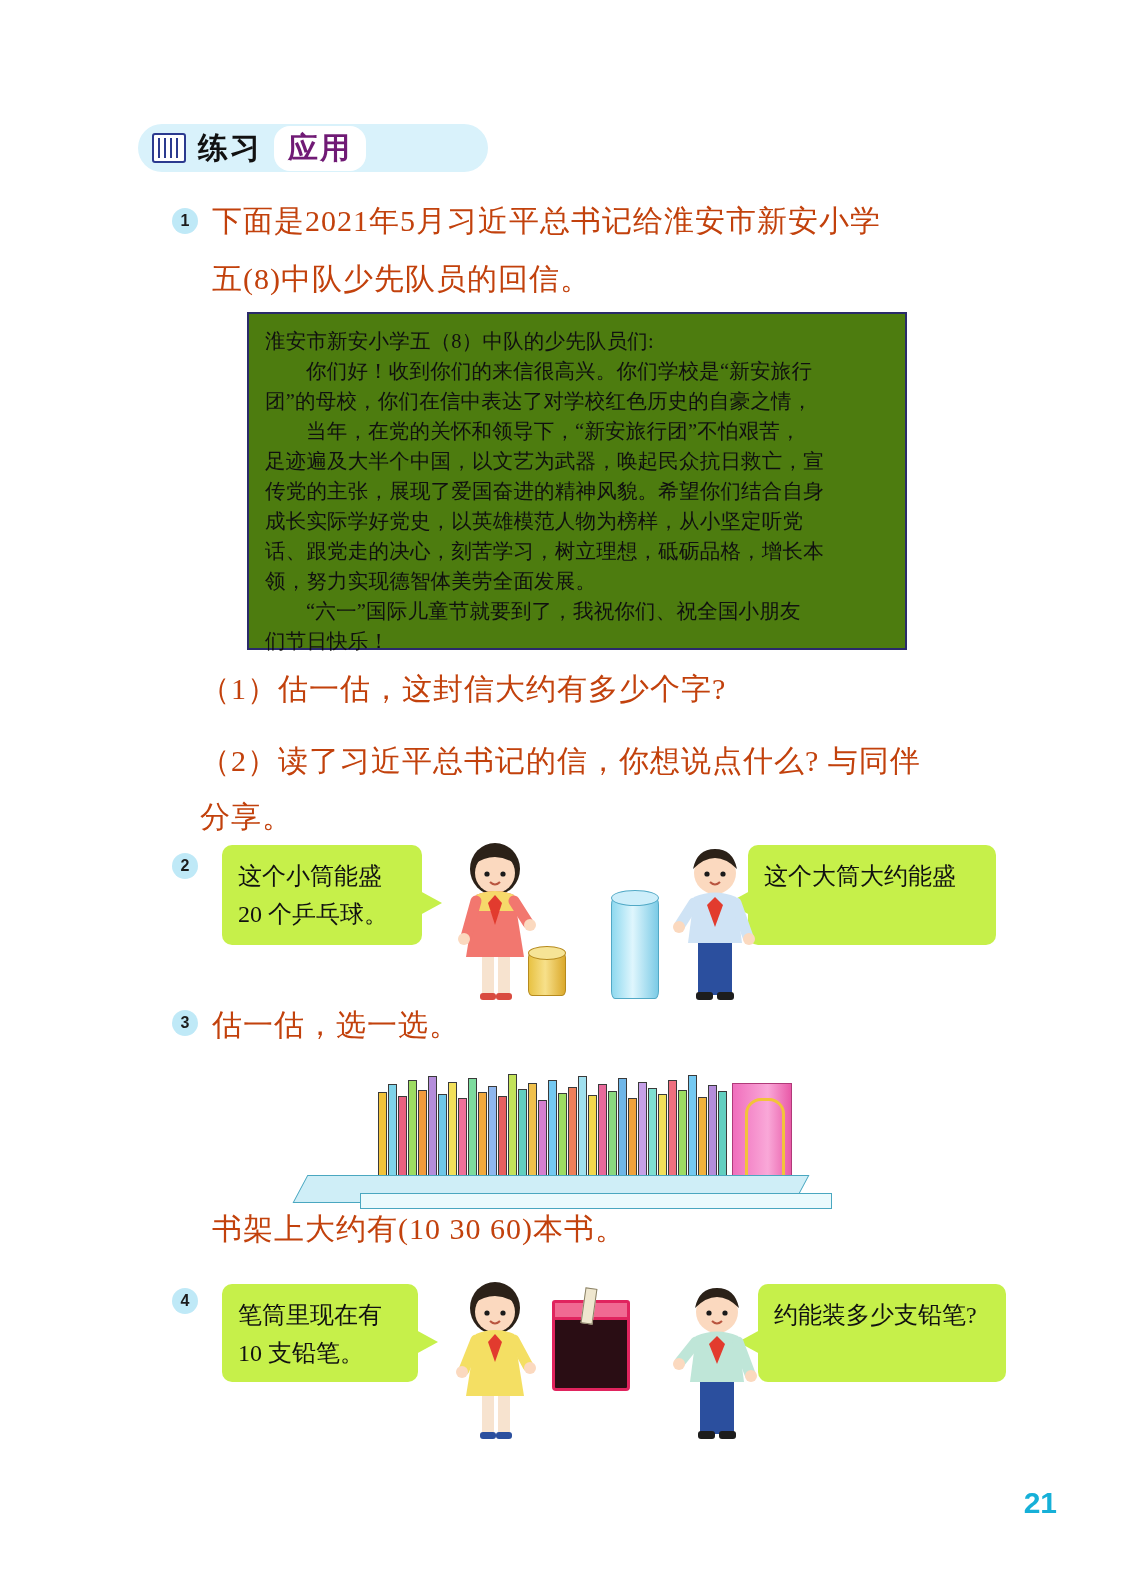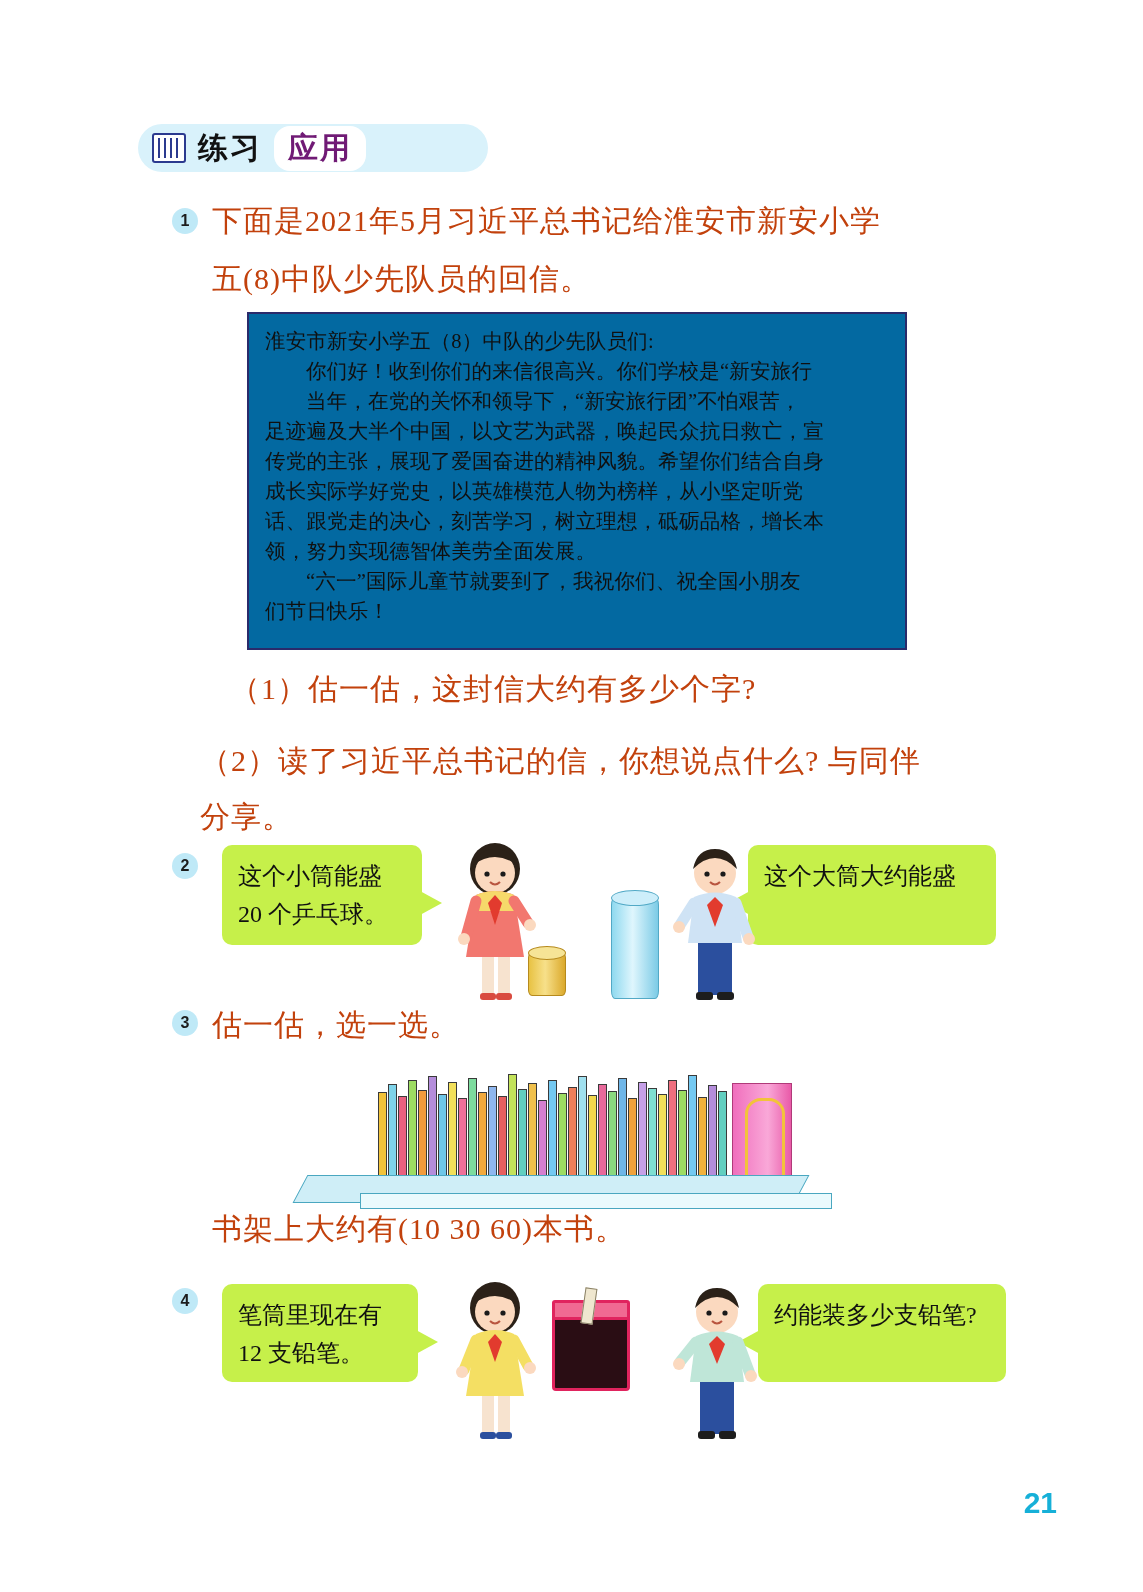--- a/index.html
+++ b/index.html
@@ -91,21 +91,21 @@
     color: #c2410c;
   }
 
   
   .letter-box {
     position: absolute;
     left: 247px;
     top: 312px;
     width: 660px;
     height: 338px;
-    background: #0369a1;
+    background: #4d7c0f;
     border: 2px solid #2a2a6a;
     box-sizing: border-box;
     padding: 12px 16px;
   }
   .letter-line {
     font-size: 20.5px;
     line-height: 30px;
     letter-spacing: 0.2px;
     color: #101010;
     white-space: nowrap;
@@ -263,31 +263,32 @@
   <div class="header-title2">应用</div>
 </div>
 
 <div class="qnum" style="left:172px; top:208px;">1</div>
 <div class="qtext" style="left:212px; top:192px;">下面是2021年5月习近平总书记给淮安市新安小学</div>
 <div class="qtext" style="left:212px; top:250px;">五(8)中队少先队员的回信。</div>
 
 <div class="letter-box">
   <div class="letter-line">淮安市新安小学五（8）中队的少先队员们:</div>
   <div class="letter-line indent2">你们好！收到你们的来信很高兴。你们学校是“新安旅行</div>
+  <div class="letter-line">团”的母校，你们在信中表达了对学校红色历史的自豪之情，</div>
   <div class="letter-line indent2">当年，在党的关怀和领导下，“新安旅行团”不怕艰苦，</div>
   <div class="letter-line">足迹遍及大半个中国，以文艺为武器，唤起民众抗日救亡，宣</div>
   <div class="letter-line">传党的主张，展现了爱国奋进的精神风貌。希望你们结合自身</div>
   <div class="letter-line">成长实际学好党史，以英雄模范人物为榜样，从小坚定听党</div>
   <div class="letter-line">话、跟党走的决心，刻苦学习，树立理想，砥砺品格，增长本</div>
   <div class="letter-line">领，努力实现德智体美劳全面发展。</div>
   <div class="letter-line indent2">“六一”国际儿童节就要到了，我祝你们、祝全国小朋友</div>
   <div class="letter-line">们节日快乐！</div>
 </div>
 
-<div class="qtext" style="left:200px; top:660px;margin-left:30px;">（1）估一估，这封信大约有多少个字?</div>
+<div class="qtext" style="left:200px; top:660px;">（1）估一估，这封信大约有多少个字?</div>
 <div class="qtext" style="left:200px; top:732px;">（2）读了习近平总书记的信，你想说点什么? 与同伴</div>
 <div class="qtext" style="left:200px; top:788px;">分享。</div>
 
 <div class="qnum" style="left:172px; top:853px;">2</div>
 
 <div class="bubble left-tail" style="left:222px; top:845px; width:200px; height:100px;">
   <div>这个小筒能盛</div>
   <div>20 个乒乓球。</div>
 </div>
 
@@ -385,21 +386,21 @@
   <div class="shelf-board"></div>
   <div class="shelf-board2"></div>
 </div>
 
 <div class="qtext" style="left:212px; top:1200px;">书架上大约有(10     30     60)本书。</div>
 
 <div class="qnum" style="left:172px; top:1288px;">4</div>
 
 <div class="bubble left-tail" style="left:222px; top:1284px; width:196px; height:98px;">
   <div>笔筒里现在有</div>
-  <div>12 支铅笔。</div>
+  <div>10 支铅笔。</div>
 </div>
 
 <div class="bubble right-tail" style="left:758px; top:1284px; width:248px; height:98px;">
   <div>约能装多少支铅笔?</div>
 </div>
 
 <div class="person" style="left:440px; top:1282px; width:110px; height:158px;">
   <svg width="110" height="158" viewBox="0 0 110 158">
     <ellipse cx="55" cy="26" rx="25" ry="26" fill="#2b2118"></ellipse>
     <circle cx="55" cy="30" r="20" fill="#fbd9bf"></circle>

